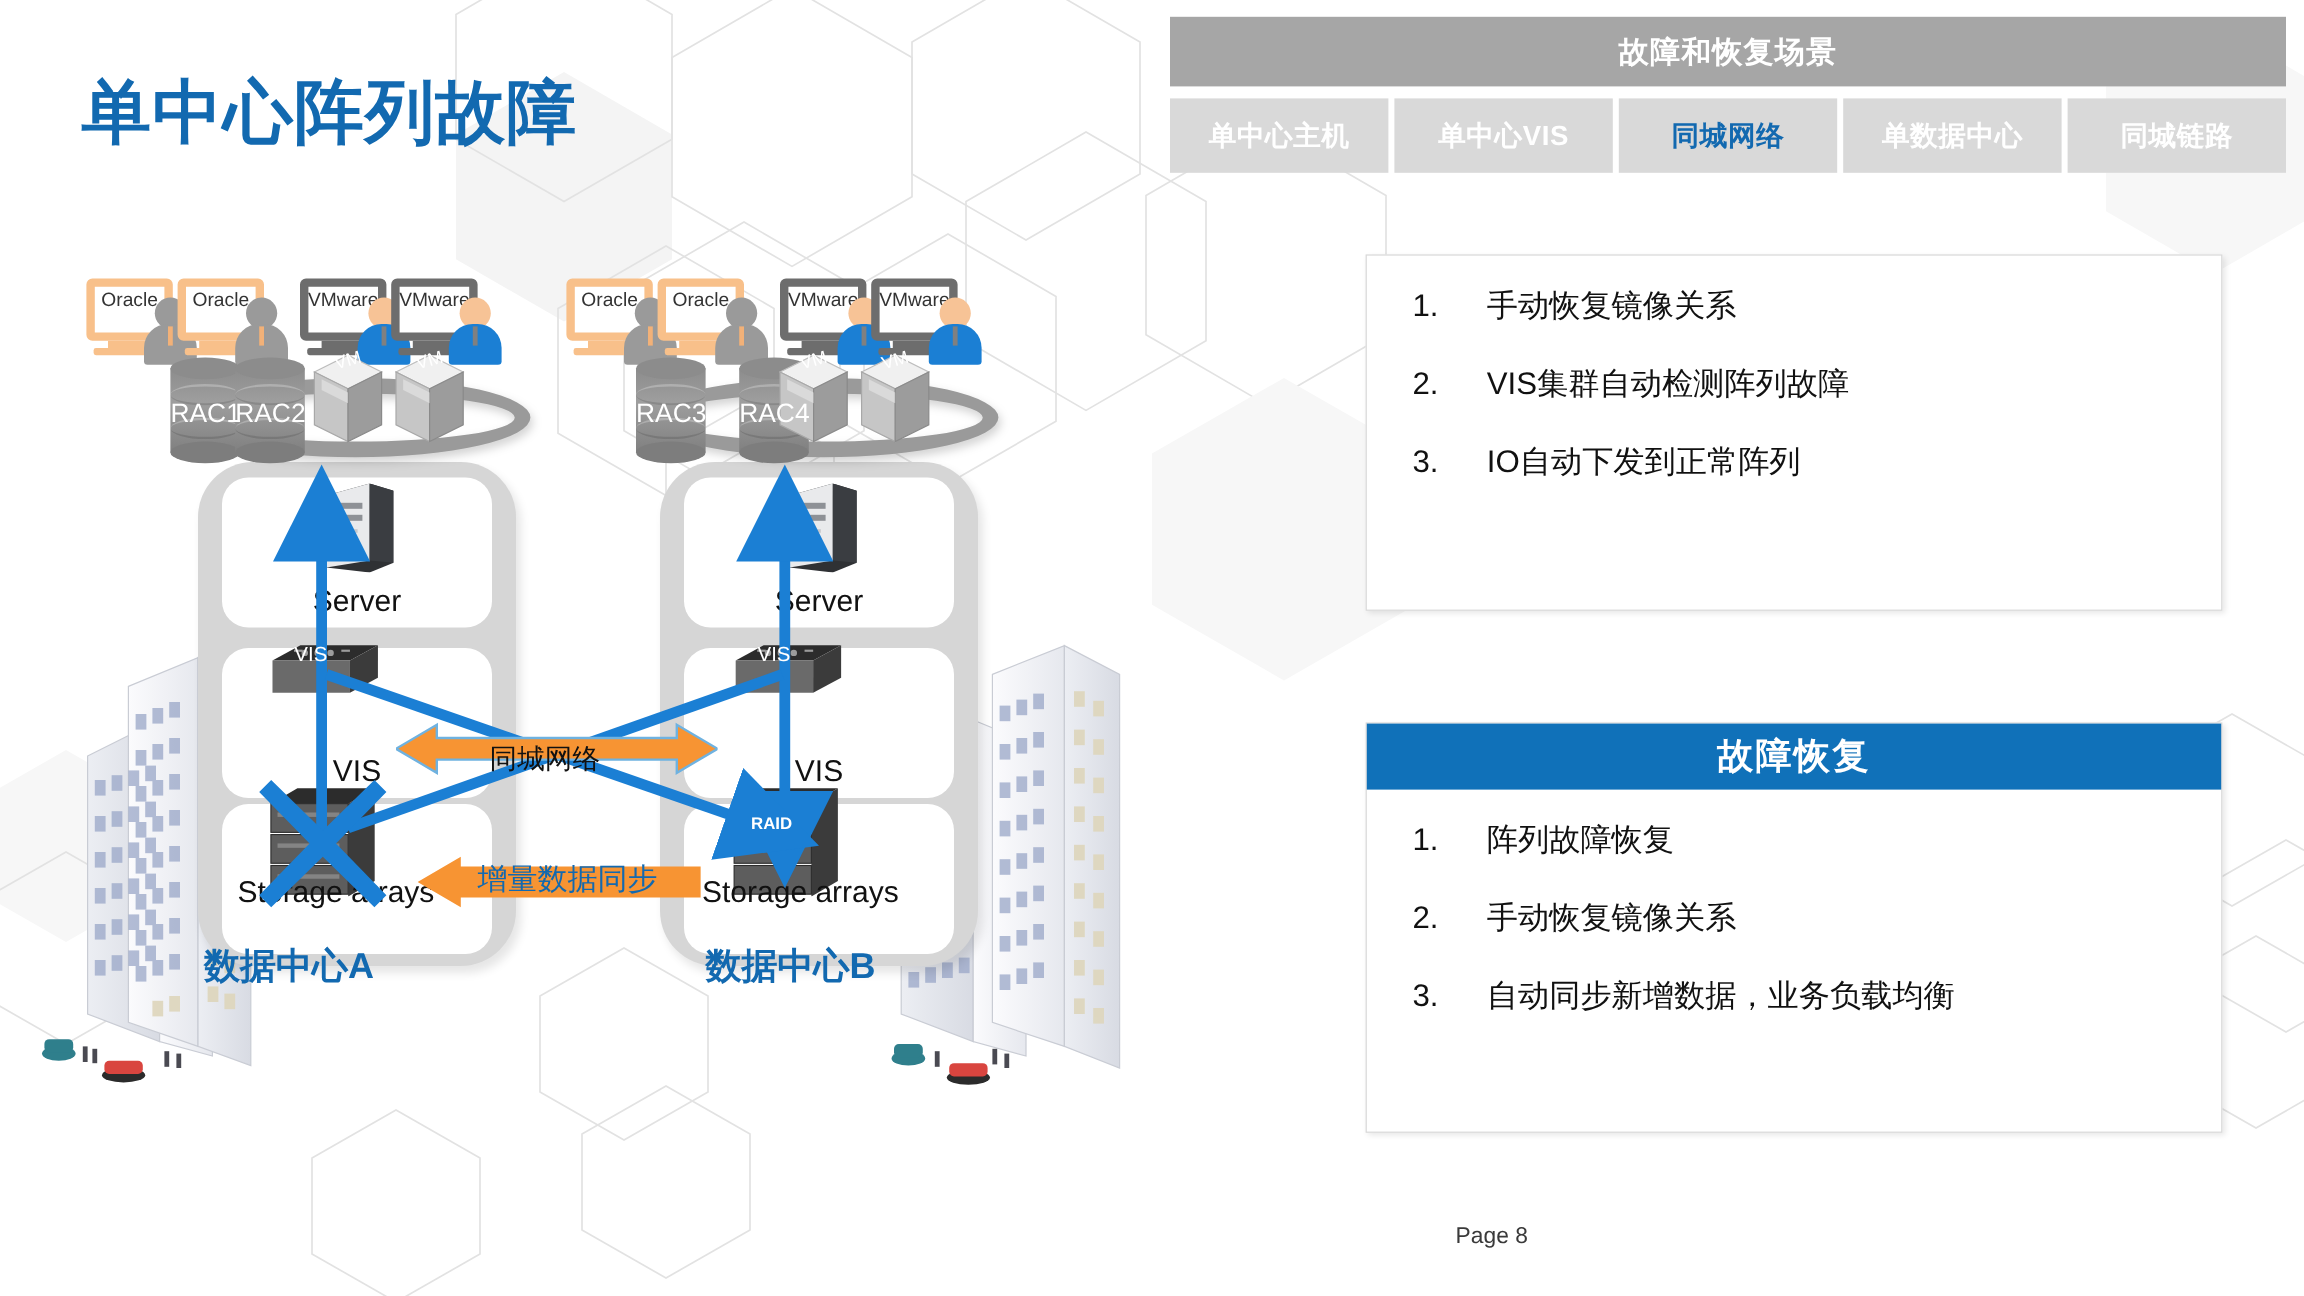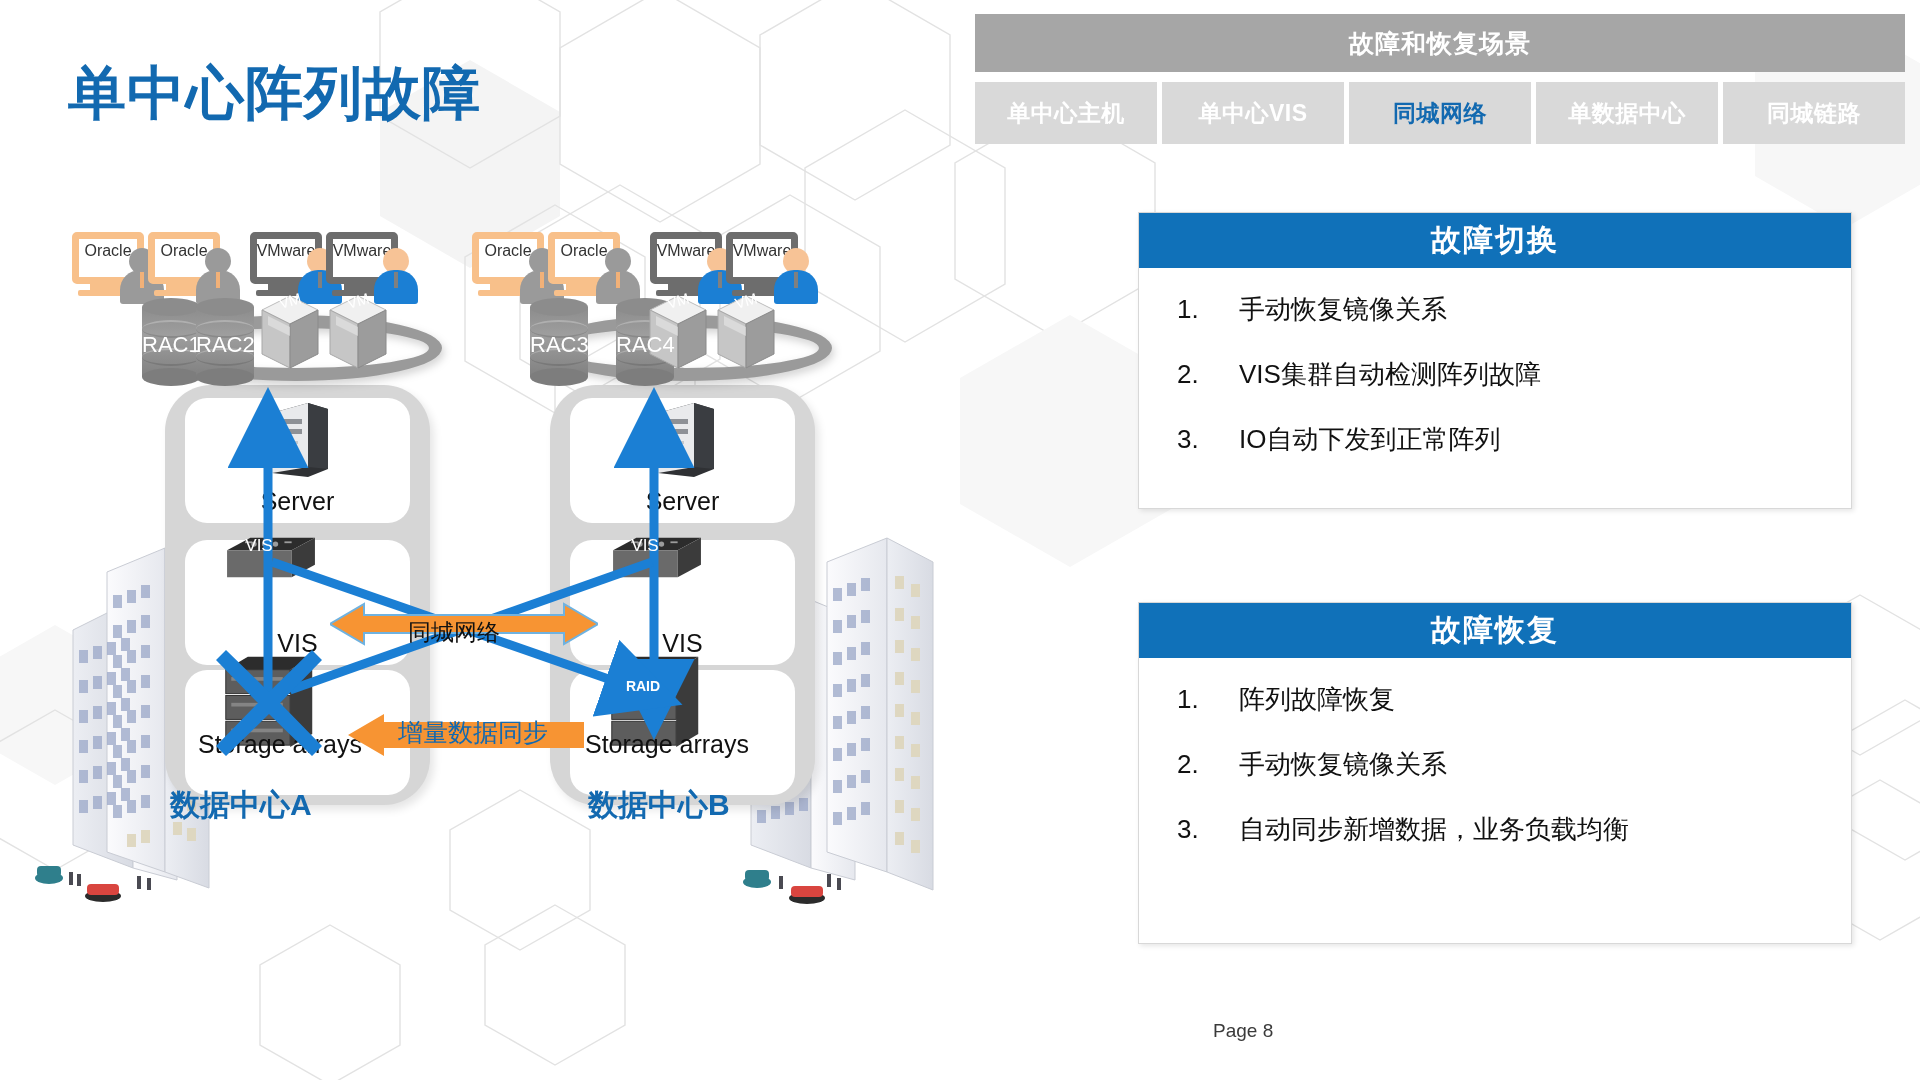--- a/index.html
+++ b/index.html
@@ -196,21 +196,20 @@
 
   <div class="tabs">
     <div class="tab">单中心主机</div>
     <div class="tab">单中心VIS</div>
     <div class="tab active">同城网络</div>
     <div class="tab">单数据中心</div>
     <div class="tab">同城链路</div>
   </div>
 
   <div class="panel" id="panel-failover">
-    <div class="panel-head">故障切换</div>
     <div class="panel-body">
       <div class="panel-item">
         <span class="panel-num">1.</span>
         <span class="panel-txt">手动恢复镜像关系</span>
       </div>
       <div class="panel-item">
         <span class="panel-num">2.</span>
         <span class="panel-txt">VIS集群自动检测阵列故障</span>
       </div>
       <div class="panel-item">

